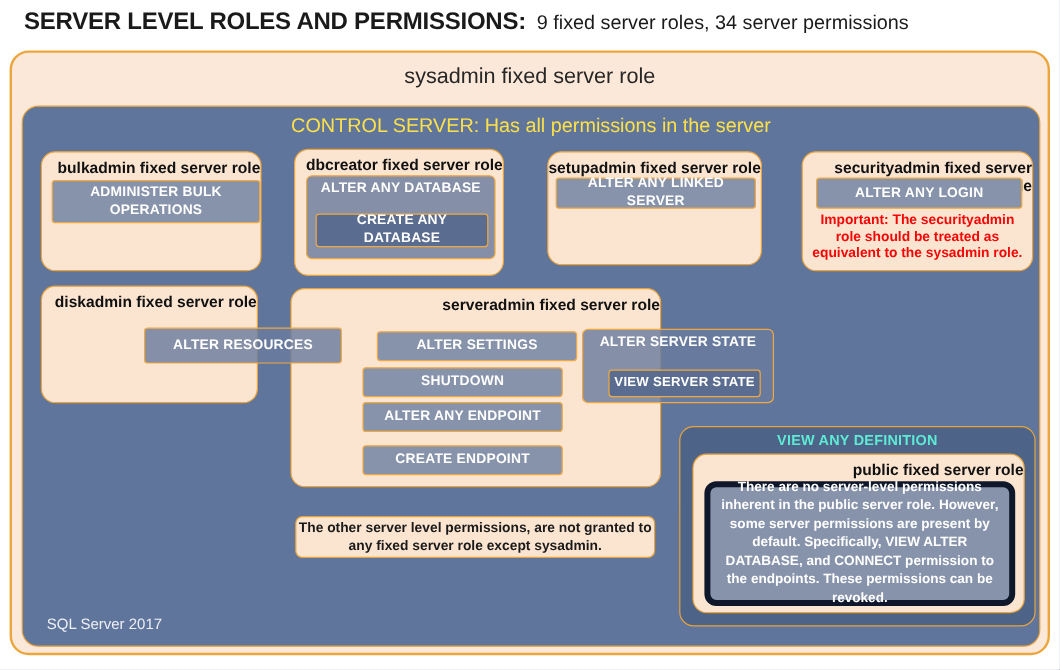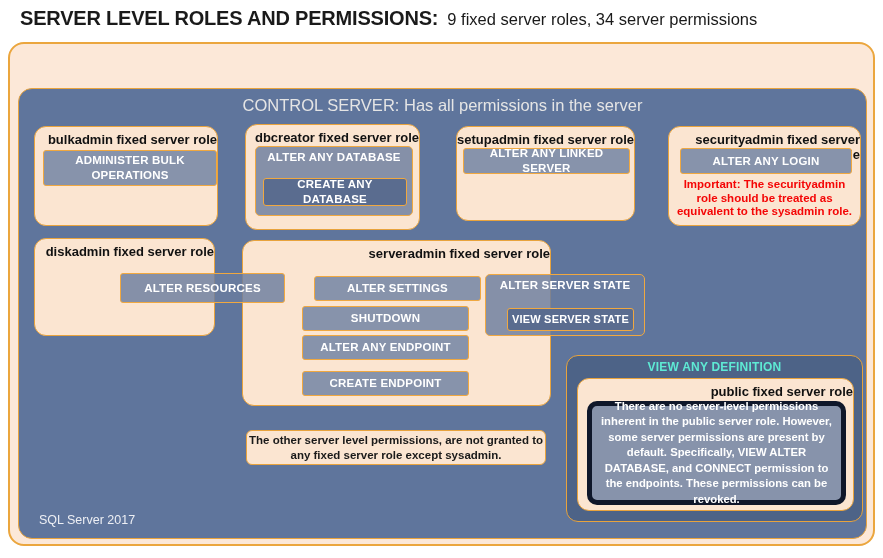--- a/index.html
+++ b/index.html
@@ -13,21 +13,21 @@
   #page-title .t-sub{font-size:16.5px;font-weight:normal;}
   #sysadmin-box{
     left:8px;top:42px;width:867px;height:504px;background:#FCE8D8;
     border:2px solid #EBA63E;border-radius:16px;
   }
   #sysadmin-label{left:0;top:9px;width:100%;text-align:center;font-size:18px;color:#262626;}
   #control-box{
     left:8px;top:44px;width:849px;height:451px;background:#5F759C;
     border:1px solid #E8A33D;border-radius:14px;
   }
-  #control-label{left:0;top:7px;width:100%;text-align:center;font-size:16.5px;color:#e5e5e5;}
+  #control-label{left:0;top:7px;width:100%;text-align:center;font-size:16.5px;color:#fde047;}
   .role-box{
     background:#FBE5D1;border:1.5px solid #E8A33D;border-radius:12px;
   }
   .role-label{
     position:absolute;left:0;top:5px;width:100%;text-align:right;
     font-size:13px;font-weight:bold;color:#111;
   }
   .perm{
     display:flex;align-items:center;justify-content:center;text-align:center;
     background:#8793AB;border:1px solid #F0A840;border-radius:3px;
@@ -78,20 +78,21 @@
 <body>
 
 <div id="canvas">
 
   <div class="abs" id="page-title">
     <span class="t-main">SERVER LEVEL ROLES AND PERMISSIONS:</span>
     <span class="t-sub">&nbsp;<span>9 fixed server roles, 34 server permissions</span></span>
   </div>
 
   <div class="abs" id="sysadmin-box">
+    <div class="abs" id="sysadmin-label">sysadmin fixed server role</div>
 
     <div class="abs" id="control-box">
       <div class="abs" id="control-label">CONTROL SERVER: Has all permissions in the server</div>
 
       <div class="abs role-box" style="left:15px;top:37px;width:184px;height:100px;">
         <div class="role-label">bulkadmin fixed server role</div>
         <div class="abs perm" style="left:8px;top:23px;width:174px;height:36px;">ADMINISTER BULK OPERATIONS</div>
       </div>
 
       <div class="abs role-box" style="left:226px;top:35px;width:175px;height:106px;">

